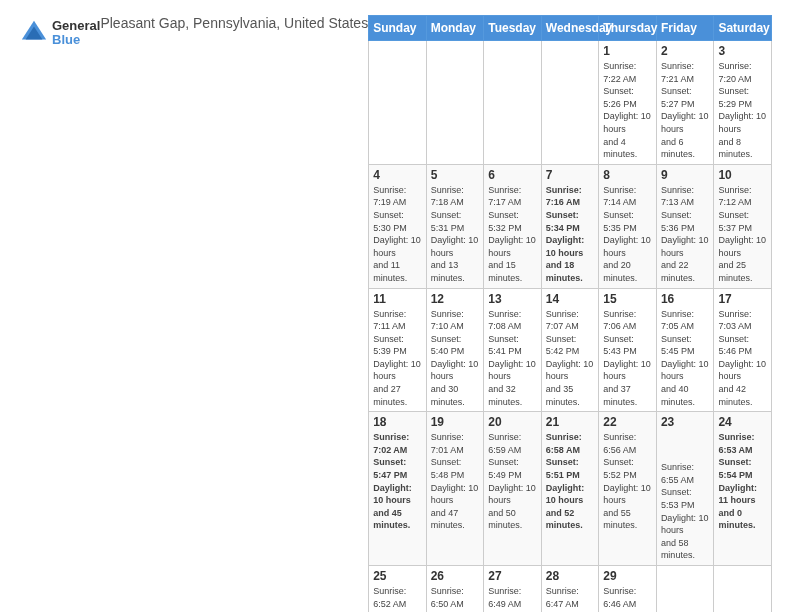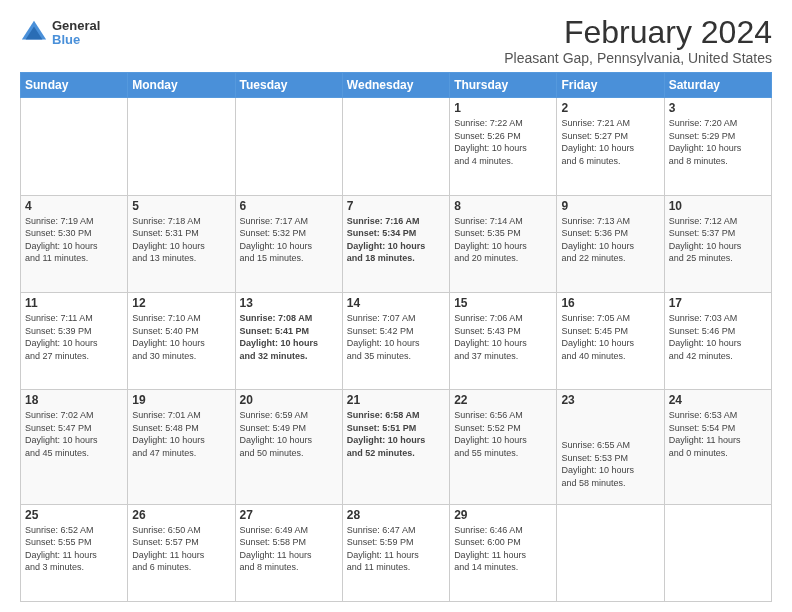--- a/index.html
+++ b/index.html
@@ -8,21 +8,21 @@
       background: #fff;
       width: 792px;
       height: 612px;
       overflow: hidden;
     }
     .page {
       width: 792px;
       height: 612px;
       padding: 15px 20px 10px 20px;
       display: flex;
-      flex-direction: column;
+      flex-direction: row;
     }
     .header {
       display: flex;
       align-items: flex-start;
       justify-content: space-between;
       margin-bottom: 6px;
     }
     .logo {
       display: flex;
       align-items: center;
@@ -114,21 +114,20 @@
       <svg class="logo-icon" viewBox="0 0 30 30">
         <polygon points="15,2 28,22 2,22" fill="#4a90d9"></polygon>
         <polygon points="15,8 24,22 6,22" fill="#2a6db5"></polygon>
       </svg>
       <div class="logo-text">
         <span class="logo-general">General</span>
         <span class="logo-blue">Blue</span>
       </div>
     </div>
     <div class="title-block">
-      <div class="main-title">February 2024</div>
       <div class="subtitle">Pleasant Gap, Pennsylvania, United States</div>
     </div>
   </div>
 
   <table class="calendar">
     <thead>
       <tr>
       <th>Sunday</th>
           <th>Monday</th>
           <th>Tuesday</th>
@@ -227,21 +226,21 @@
           </td>
           <td>
             <span class="day-number">12</span>
             <div class="day-info" style="white-space: pre-line;">Sunrise: 7:10 AM
 Sunset: 5:40 PM
 Daylight: 10 hours
 and 30 minutes.</div>
           </td>
           <td>
             <span class="day-number">13</span>
-            <div class="day-info" style="white-space: pre-line; font-weight: bold;">Sunrise: 7:08 AM
+            <div class="day-info" style="white-space: pre-line;">Sunrise: 7:08 AM
 Sunset: 5:41 PM
 Daylight: 10 hours
 and 32 minutes.</div>
           </td>
           <td>
             <span class="day-number">14</span>
             <div class="day-info" style="white-space: pre-line;">Sunrise: 7:07 AM
 Sunset: 5:42 PM
 Daylight: 10 hours
 and 35 minutes.</div>
@@ -264,21 +263,21 @@
             <span class="day-number">17</span>
             <div class="day-info" style="white-space: pre-line;">Sunrise: 7:03 AM
 Sunset: 5:46 PM
 Daylight: 10 hours
 and 42 minutes.</div>
           </td>
         </tr>
         <tr>
           <td>
             <span class="day-number">18</span>
-            <div class="day-info" style="white-space: pre-line;">Sunrise: 7:02 AM
+            <div class="day-info" style="white-space: pre-line; font-weight: bold;">Sunrise: 7:02 AM
 Sunset: 5:47 PM
 Daylight: 10 hours
 and 45 minutes.</div>
           </td>
           <td>
             <span class="day-number">19</span>
             <div class="day-info" style="white-space: pre-line;">Sunrise: 7:01 AM
 Sunset: 5:48 PM
 Daylight: 10 hours
 and 47 minutes.</div>
@@ -306,21 +305,21 @@
           </td>
           <td>
             <span class="day-number">23</span>
             <div class="day-info" style="white-space: pre-line; margin-top: 32px;">Sunrise: 6:55 AM
 Sunset: 5:53 PM
 Daylight: 10 hours
 and 58 minutes.</div>
           </td>
           <td>
             <span class="day-number">24</span>
-            <div class="day-info" style="white-space: pre-line;">Sunrise: 6:53 AM
+            <div class="day-info" style="white-space: pre-line; font-weight: bold;">Sunrise: 6:53 AM
 Sunset: 5:54 PM
 Daylight: 11 hours
 and 0 minutes.</div>
           </td>
         </tr>
         <tr>
           <td>
             <span class="day-number">25</span>
             <div class="day-info" style="white-space: pre-line;">Sunrise: 6:52 AM
 Sunset: 5:55 PM

